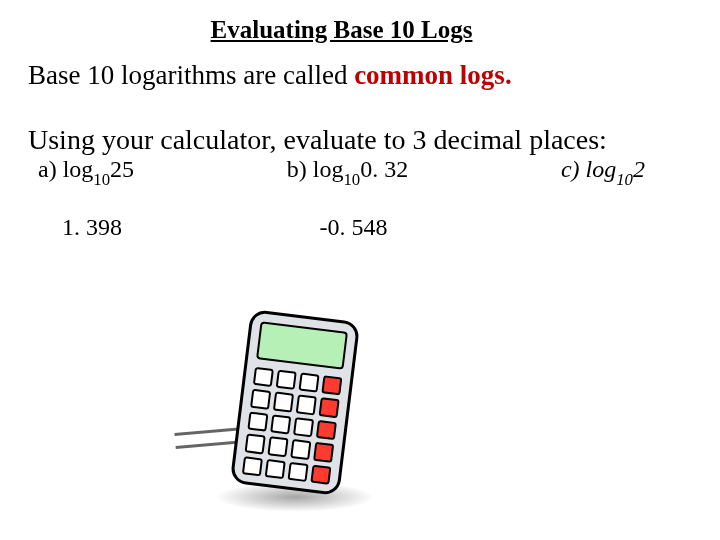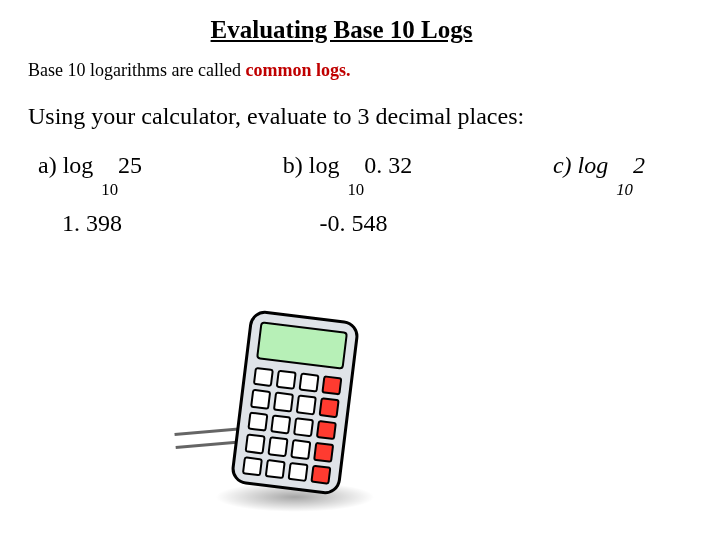--- a/index.html
+++ b/index.html
@@ -20,31 +20,30 @@
   }
   .title {
     text-align: center;
     font-weight: bold;
     font-size: 25px;
     text-decoration: underline;
     margin-top: 4px;
     margin-bottom: 16px;
   }
   .line1 {
-    font-size: 18px;
-    margin-bottom: 22px;
+    font-size: 27px;
+    margin-bottom: 33px;
     font-family: Liberation Serif, serif;
   }
   .line1 .emph {
     font-weight: bold;
     color: #c00000;
   }
   .line2 {
-    font-size: 24px;
-    margin-bottom: 22px;
+    font-size: 28px;
   }
   .problems {
     display: flex;
     justify-content: space-between;
     font-size: 24px;
     padding: 0 10px 0 10px;
   }
   .prob-col {
     display: flex;
     flex-direction: column;
@@ -52,22 +51,21 @@
   }
   .prob-col.center { align-items: center; }
   .prob-col.right { align-items: center; font-style: italic; }
   .expr {
     white-space: nowrap;
   }
   .sub {
     font-size: 0.7em;
     vertical-align: sub;
     position: relative;
-    top: 16px;
-    margin-left: 8px;
+    top: 2px;
   }
   .answer {
     margin-top: 26px;
     font-size: 24px;
   }
   .col-a .answer { padding-left: 24px; text-align: right; }
   .col-b .answer { padding-left: 12px; }
   .col-c .answer { padding-left: 10px; }
 
   

